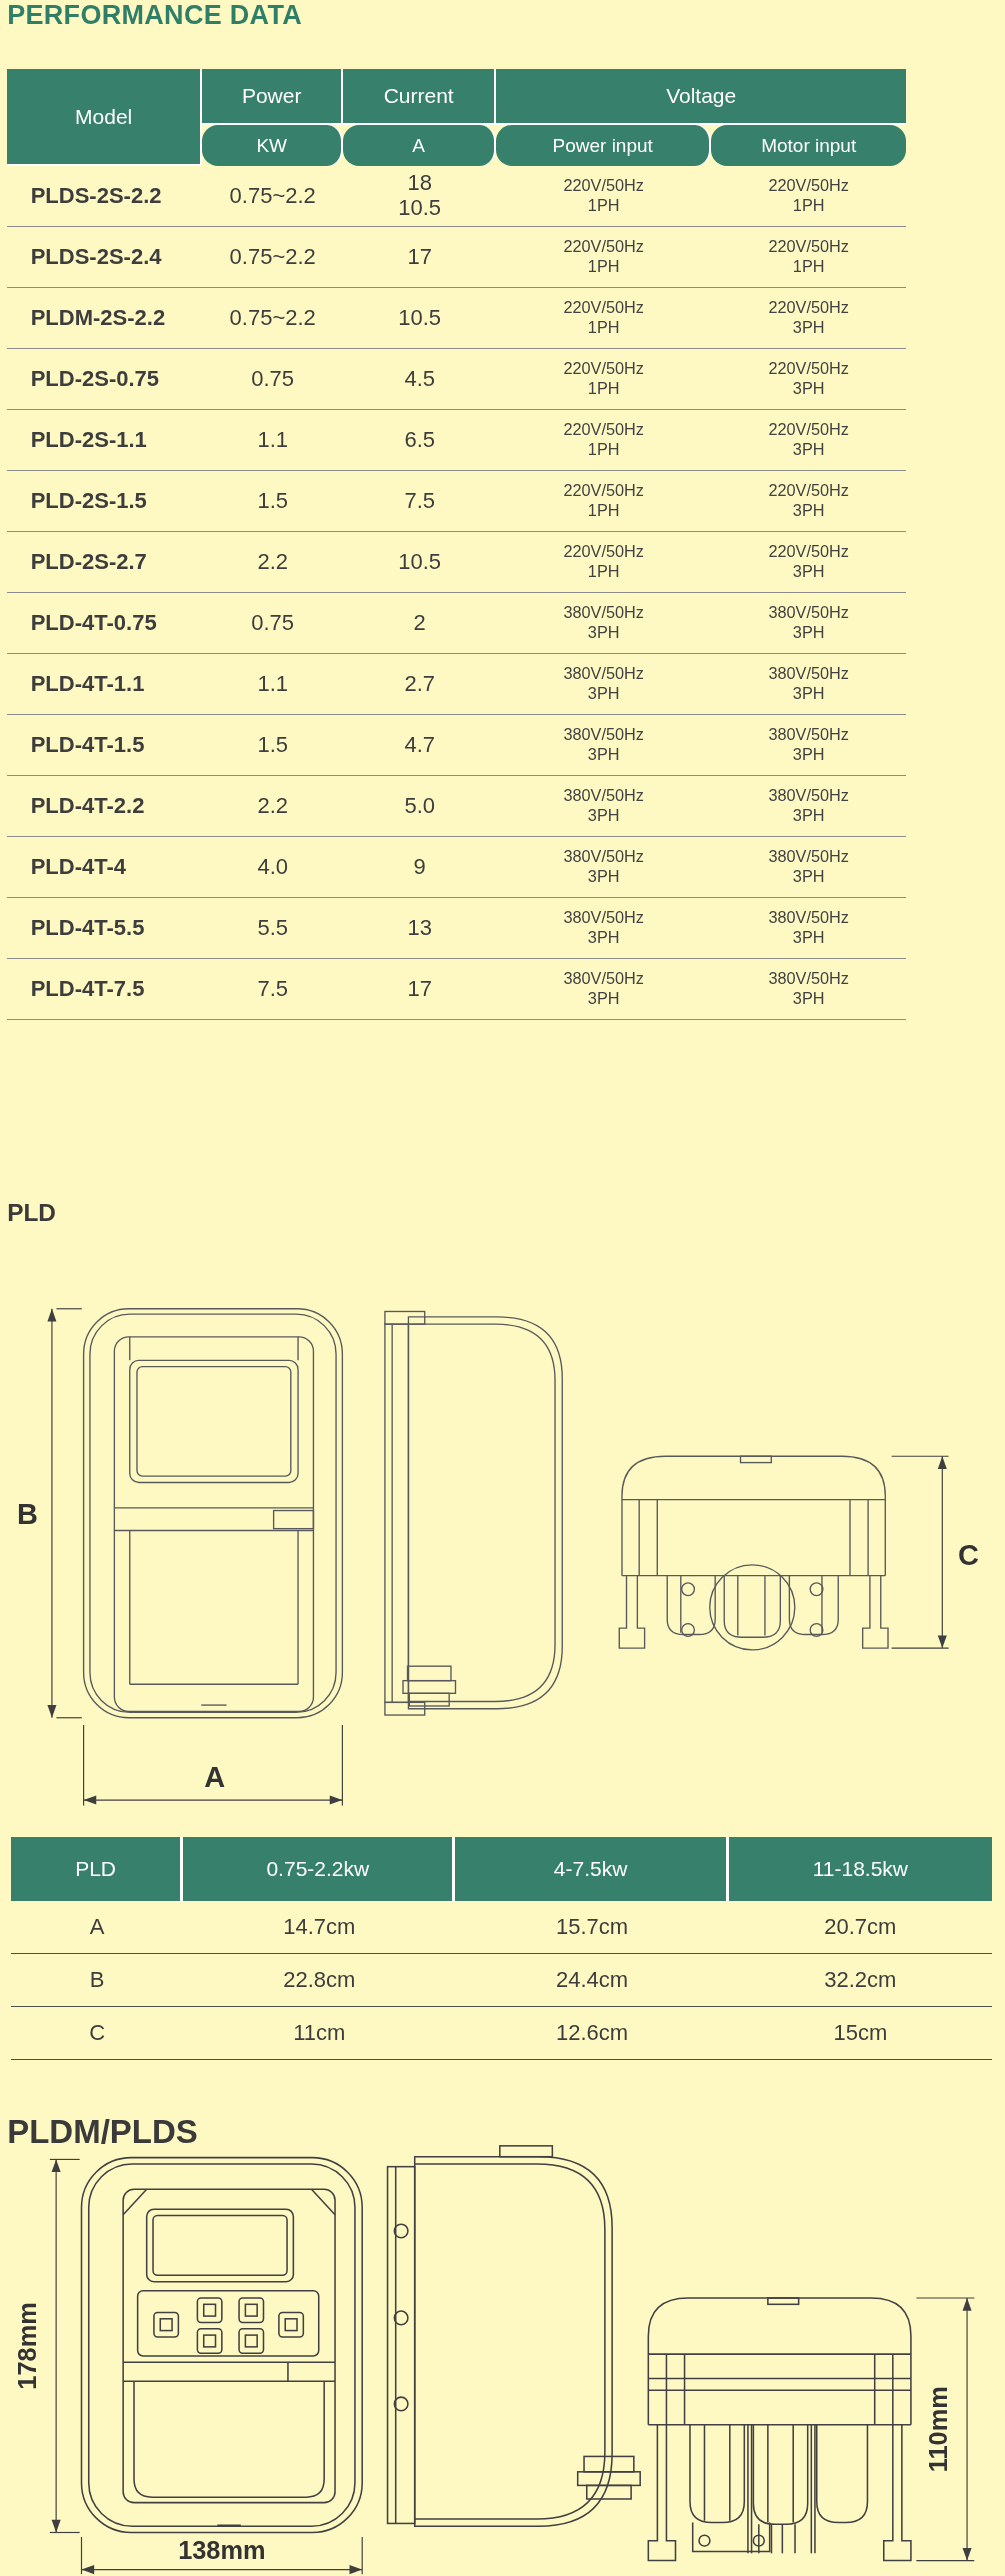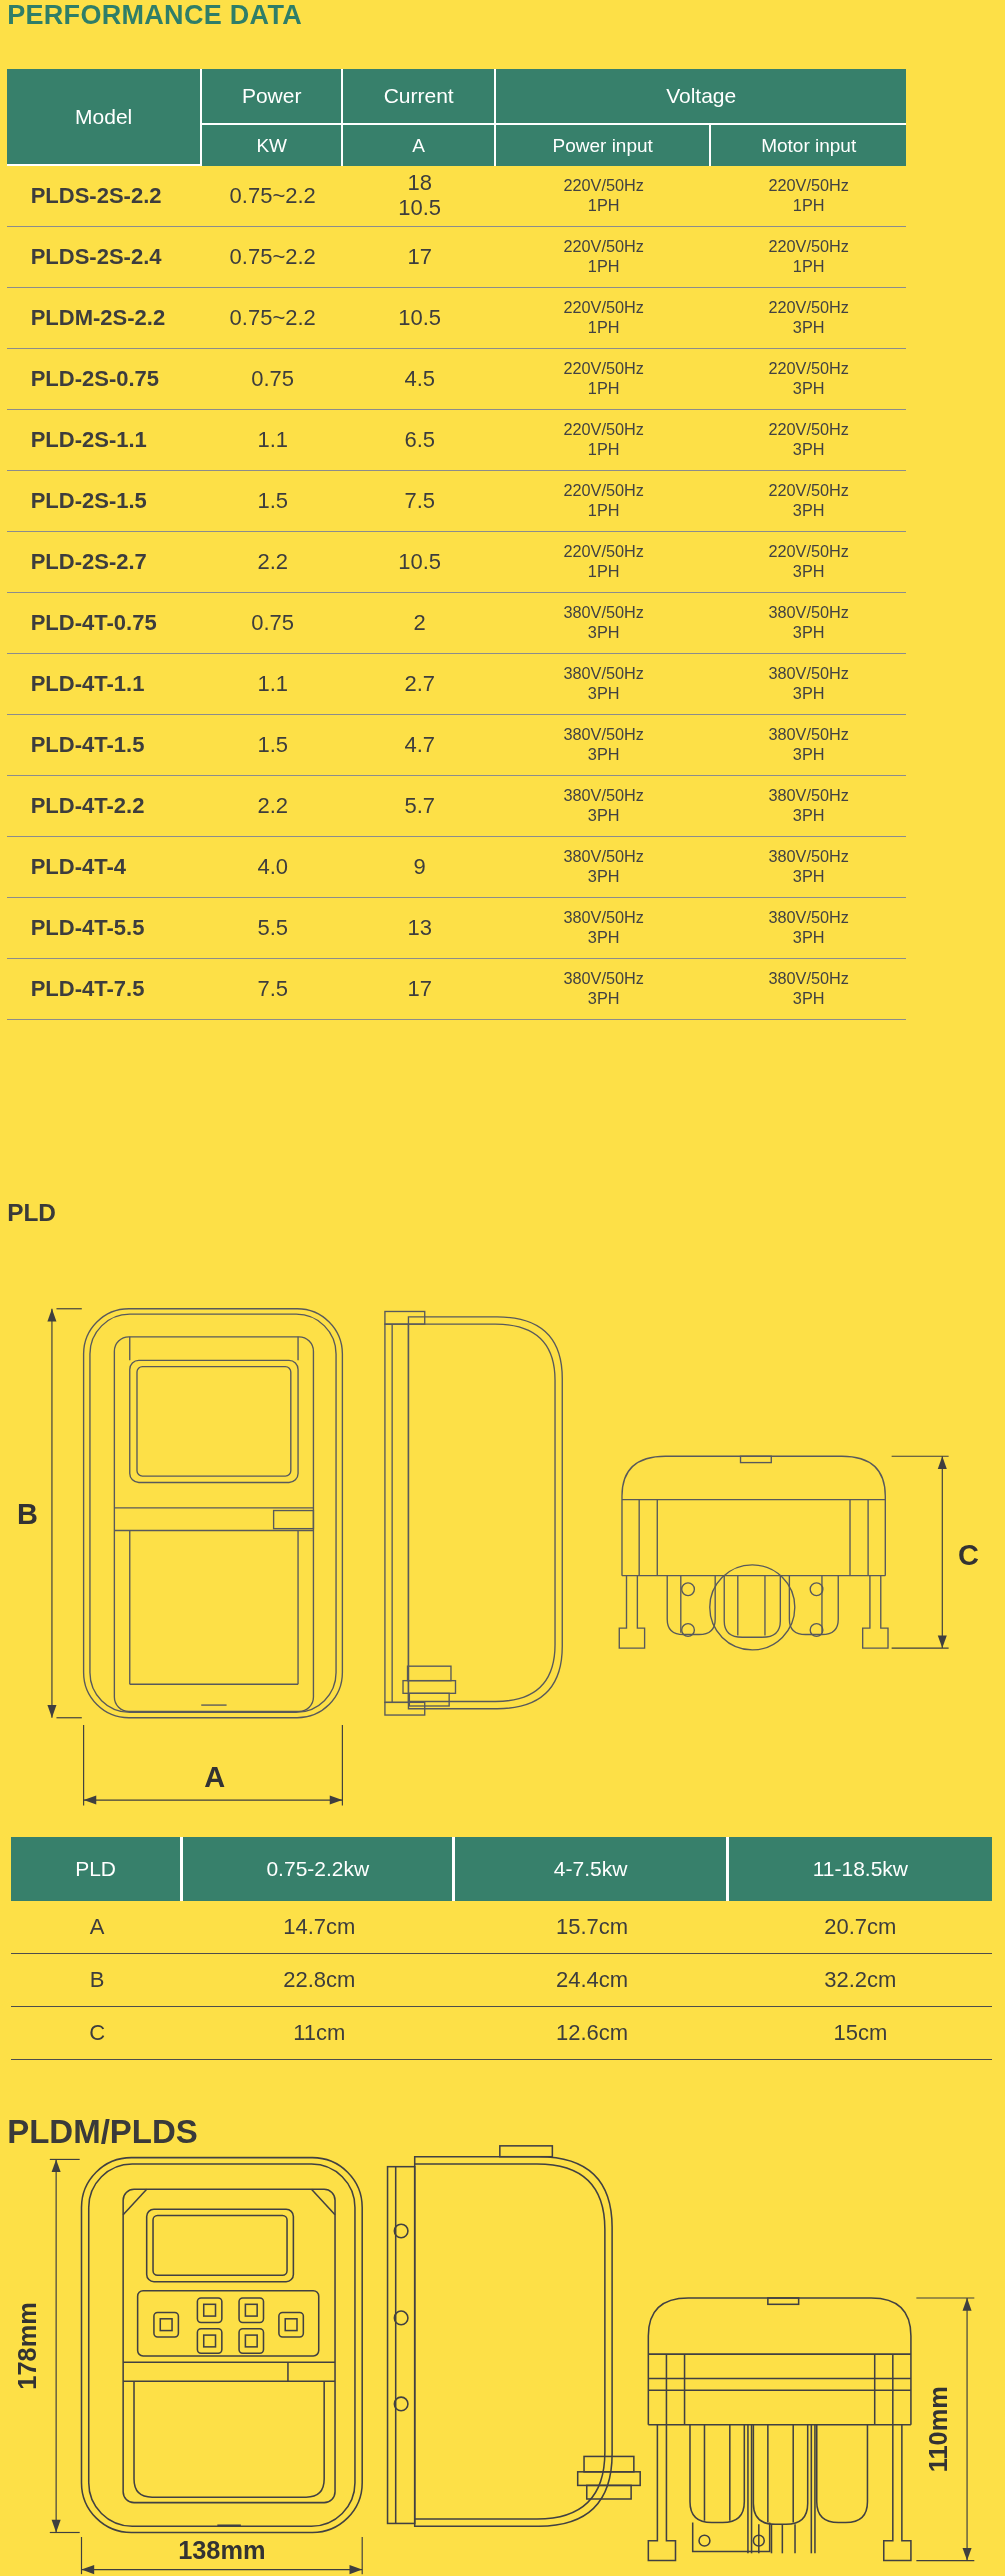--- a/index.html
+++ b/index.html
@@ -1,36 +1,36 @@
 <!DOCTYPE html>
 <html style="font-size:14.5px"><head>
 <meta charset="utf-8">
 <style>
   * { margin:0; padding:0; box-sizing:border-box; }
   html,body { background:#ffffff; }
   body { font-family:"Liberation Sans", sans-serif; color:#3f3f3f; }
-  .page { position:relative; width:1006px; height:2576px; background:#fde047; overflow:hidden; }
+  .page { position:relative; width:1006px; height:2576px; background:#fef9c3; overflow:hidden; }
 
   .sec-title { position:absolute; left:7.2px; font-weight:bold; color:#2f7e68; letter-spacing:0.3px; }
   #perf-title { top:0px; font-size:27px; }
   #install-title { top:1119px; font-size:27px; }
   .sub-label { position:absolute; left:7.2px; font-weight:bold; color:#3a3a3a; }
   #pld-label { top:1199px; font-size:24.4px; }
   #pldm-label { top:2099px; font-size:33px;margin-top:14px; }
 
   
   table.perf { position:absolute; top:69px; left:7.2px; width:899px; border-collapse:separate; border-spacing:0; table-layout:fixed; }
   table.perf col.c-model { width:195px; }
   table.perf col.c-power { width:141px; }
   table.perf col.c-current { width:153px; }
   table.perf col.c-vpow { width:215px; }
   table.perf col.c-vmot { width:195px; }
   table.perf th { background:#37806b; color:#fff; font-weight:normal; text-align:center; }
   table.perf thead tr.hr1 th { height:56px; font-size:21px; border-bottom:2.7px solid #fff; }
-  table.perf thead tr.hr2 th { height:41px; font-size:19px; }
+  table.perf thead tr.hr2 th { height:41px; font-size:19px;border-radius:16px; }
   table.perf th.gap-r { border-right:2.7px solid #fff; }
   table.perf th.model-th { font-size:21px; }
   table.perf tbody td { height:61px; border-bottom:0.9px solid #8c8c8c; text-align:center; vertical-align:middle;
                         font-size:22px; color:#3d3d3d; white-space:pre-line; }
   table.perf tbody td.col-model { text-align:left; padding-left:23.5px;font-weight:bold; }
   table.perf tbody td.col-vpow, table.perf tbody td.col-vmot { font-size:16.3px; line-height:1.22; color:#424242;margin-top:6px; }
   table.perf tbody td.col-current { line-height:1.12; }
 
   
   table.dims { position:absolute; top:1837px; left:11px; width:981px; border-collapse:separate; border-spacing:0; table-layout:fixed; }
@@ -167,21 +167,21 @@
           <td class="col-power">1.5</td>
           <td class="col-current">4.7</td>
           <td class="col-vpow">380V/50Hz
 3PH</td>
           <td class="col-vmot">380V/50Hz
 3PH</td>
         </tr>
         <tr>
           <td class="col-model">PLD-4T-2.2</td>
           <td class="col-power">2.2</td>
-          <td class="col-current">5.7</td>
+          <td class="col-current">5.0</td>
           <td class="col-vpow">380V/50Hz
 3PH</td>
           <td class="col-vmot">380V/50Hz
 3PH</td>
         </tr>
         <tr>
           <td class="col-model">PLD-4T-4</td>
           <td class="col-power">4.0</td>
           <td class="col-current">9</td>
           <td class="col-vpow">380V/50Hz

